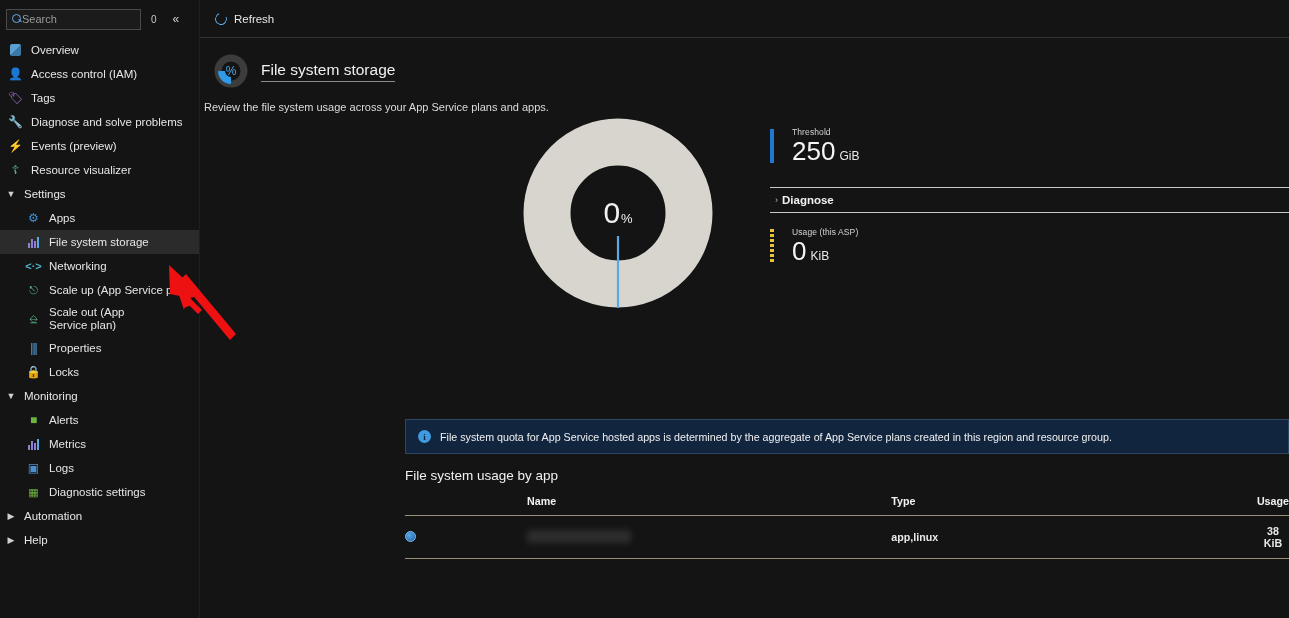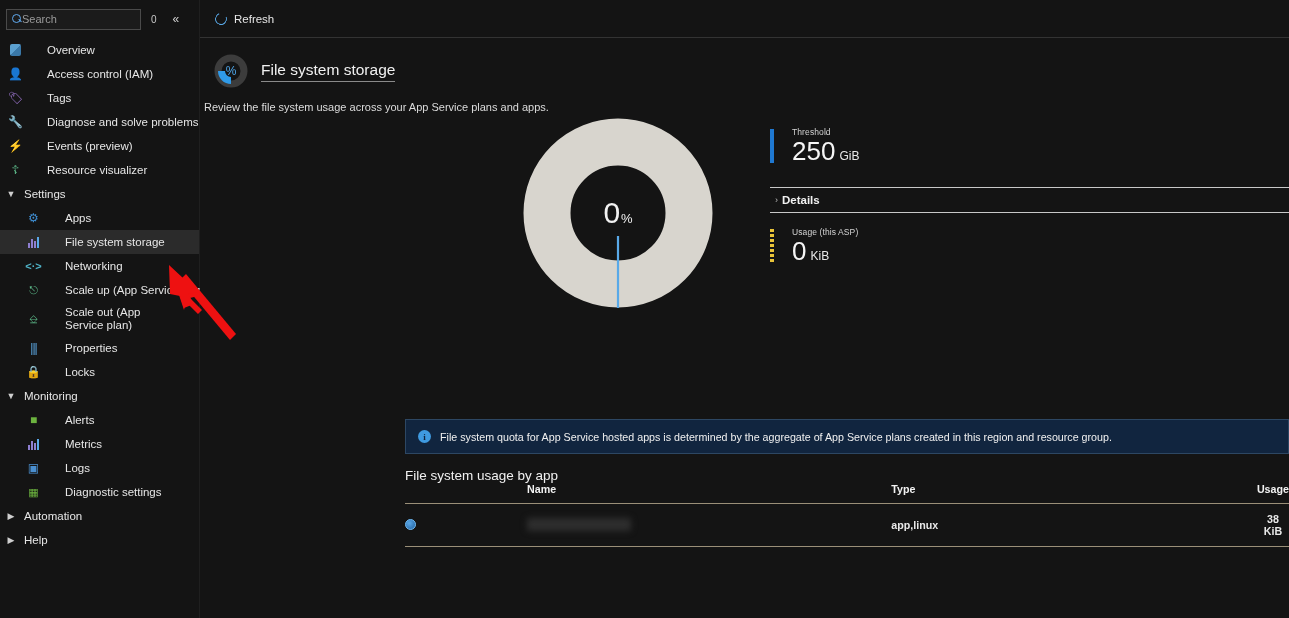--- a/index.html
+++ b/index.html
@@ -48,21 +48,21 @@
   }
   .search-box input::placeholder { color: #9a9a9a; }
   .search-extra {
     margin-left: 10px; font-size: 10px; color: #c8c8c8;
     display: flex; align-items: center; gap: 16px;
   }
   .collapse-chev { font-size: 12px; color: #cfcfcf; cursor: pointer; }
 
   .nav-item {
     display: flex; align-items: center;
-    height: 24px; padding-left: 8px; gap: 24px;
+    height: 24px; padding-left: 8px; gap: 8px;
     font-size: 11.5px; color: #e6e6e6;
     cursor: pointer; white-space: nowrap;
   }
   .nav-item.two-line { height: 34px; align-items: center; }
   .nav-item.two-line .lbl { white-space: normal; line-height: 1.15; }
   .nav-item.selected { background: #2b2b2b; }
   .nav-item.child { padding-left: 26px; }
   .nav-item.group { padding-left: 4px; gap: 6px; }
   .nav-icon {
     width: 15px; height: 15px; flex: 0 0 15px;
@@ -182,21 +182,21 @@
   .info-ic {
     width: 13px; height: 13px; border-radius: 50%;
     background: #3f9ae0; color: #11253f; font-size: 9px; font-weight: bold;
     display:flex; align-items:center; justify-content:center; flex:0 0 13px;
     font-family: "Liberation Serif", serif;
   }
   .banner-text { font-size: 10.7px; color: #f0f0f0; }
 
   
   .tbl-wrap { position: absolute; left: 205px; right: 0; top: 468px; }
-  .tbl-title { font-size: 13.5px; color: #f0f0f0; margin-bottom: 0; }
+  .tbl-title { font-size: 13.5px; color: #f0f0f0; margin-bottom: 12px; }
   table { width: 100%; border-collapse: collapse; }
   thead th {
     text-align: left; font-size: 10.7px; color: #f2f2f2; font-weight: bold;
     padding: 0 0 8px 0; border-bottom: 1px solid #9a8f78;
   }
   tbody td {
     font-size: 10.7px; color: #e8e8e8; padding: 9px 0;
     border-bottom: 1px solid #9a8f78;
     font-weight: bold;
   }
@@ -400,21 +400,21 @@
         <span class="stat-bar blue"></span>
         <div class="stat-label">Threshold</div>
         <div class="stat-value">
           <span>250</span>
           <span class="stat-unit">GiB</span>
         </div>
       </div>
 
       <div class="details-sec">
         <span class="dchev">›</span>
-        <span class="dlab">Details</span>
+        <span class="dlab">Diagnose</span>
       </div>
 
       <div class="stat-block" style="margin-top:14px;">
         <span class="stat-bar yellow"></span>
         <div class="stat-label">Usage (this ASP)</div>
         <div class="stat-value">
           <span>0</span>
           <span class="stat-unit">KiB</span>
         </div>
       </div>

